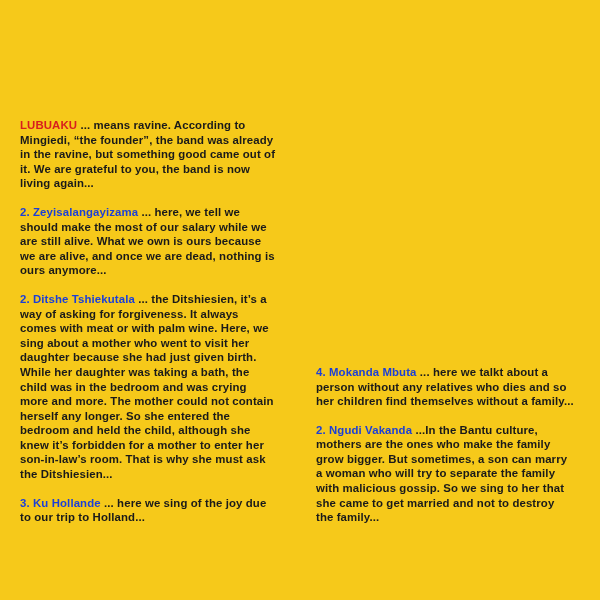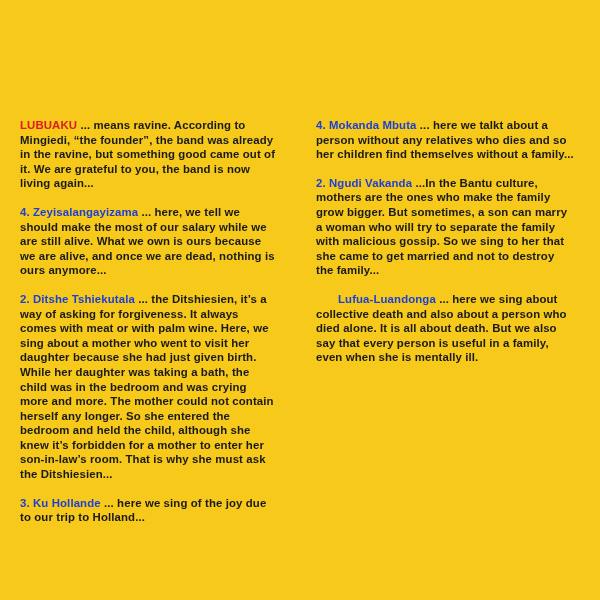--- a/index.html
+++ b/index.html
@@ -17,21 +17,21 @@
     position: relative;
     width: 600px;
     height: 600px;
     background: #f6c91a;
     box-sizing: border-box;
     padding: 118px 26px 20px 20px;
   }
   .columns {
     display: flex;
     gap: 38px;
-    align-items: flex-start;
+    align-items: flex-end;
   }
   .col {
     width: 265px;
   }
   .col-right {
     width: 265px;
     padding-top: 0px;
   }
   p.block {
     margin: 0 0 14px 0;
@@ -60,35 +60,34 @@
 </head>
 <body>
 
 <div class="page">
   <div class="columns">
 
     <div class="col">
 
       <p class="block"><span class="title-red">LUBUAKU</span><span> ... means ravine. According to Mingiedi, “the founder”, the band was already in the ravine, but something good came out of it. We are grateful to you, the band is now living again...</span></p>
 
-      <p class="block"><span class="title-blue">4. Zeyisalangayizama</span><span> ... here, we tell we should make the most of our salary while we are still alive. What we own is ours because we are alive, and once we are dead, nothing is ours anymore...</span></p>
+      <p class="block"><span class="title-blue">2. Zeyisalangayizama</span><span> ... here, we tell we should make the most of our salary while we are still alive. What we own is ours because we are alive, and once we are dead, nothing is ours anymore...</span></p>
 
       <p class="block"><span class="title-blue">2. Ditshe Tshiekutala</span><span> ... the Ditshiesien, it’s a way of asking for forgiveness. It always comes with meat or with palm wine. Here, we sing about a mother who went to visit her daughter because she had just given birth. While her daughter was taking a bath, the child was in the bedroom and was crying more and more. The mother could not contain herself any longer. So she entered the bedroom and held the child, although she knew it’s forbidden for a mother to enter her son-in-law’s room. That is why she must ask the Ditshiesien...</span></p>
 
       <p class="block"><span class="title-blue">3. Ku Hollande</span><span> ... here we sing of the joy due to our trip to Holland...</span></p>
 
     </div>
 
     <div class="col col-right">
 
       <p class="block"><span class="title-blue">4. Mokanda Mbuta</span><span> ... here we talkt about a person without any relatives who dies and so her children find themselves without a family...</span></p>
 
 
 
 
       <p class="block"><span class="title-blue">2. Ngudi Vakanda</span><span> ...In the Bantu culture, mothers are the ones who make the family grow bigger. But sometimes, a son can marry a woman who will try to separate the family with malicious gossip. So we sing to her that she came to get married and not to destroy the family...</span></p>
 
-      <p class="block"><span class="indent"></span><span class="title-blue">Lufua-Luandonga</span><span> ... here we sing about collective death and also about a person who died alone. It is all about death. But we also say that every person is useful in a family, even when she is mentally ill.</span></p>
 
     </div>
 
   </div>
 </div>
 
 </body></html>

